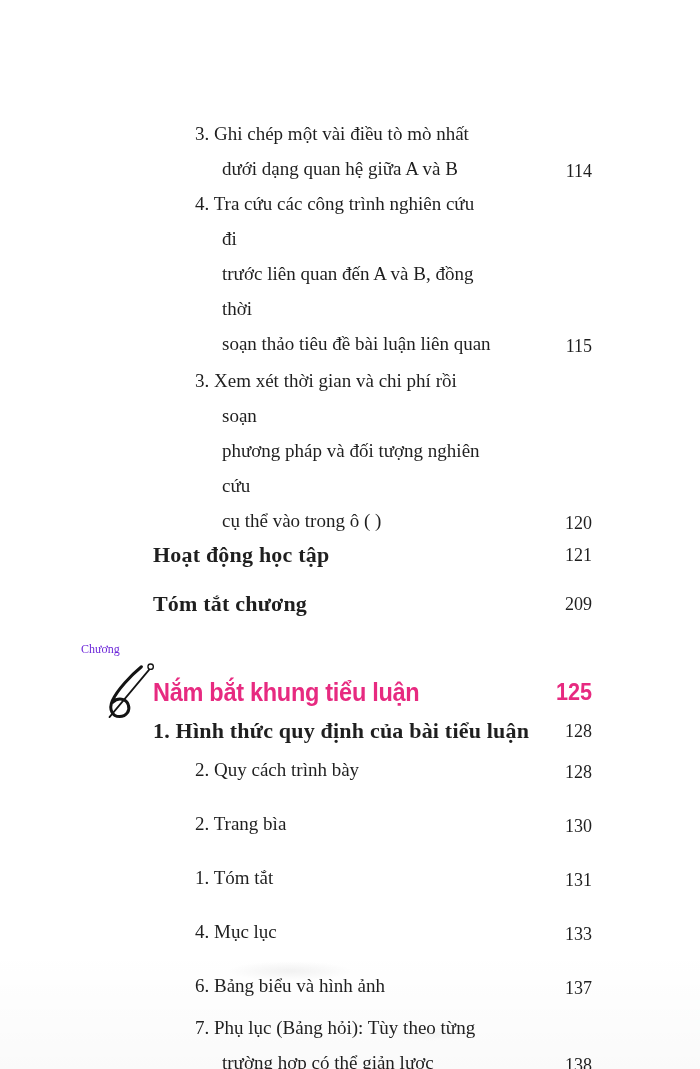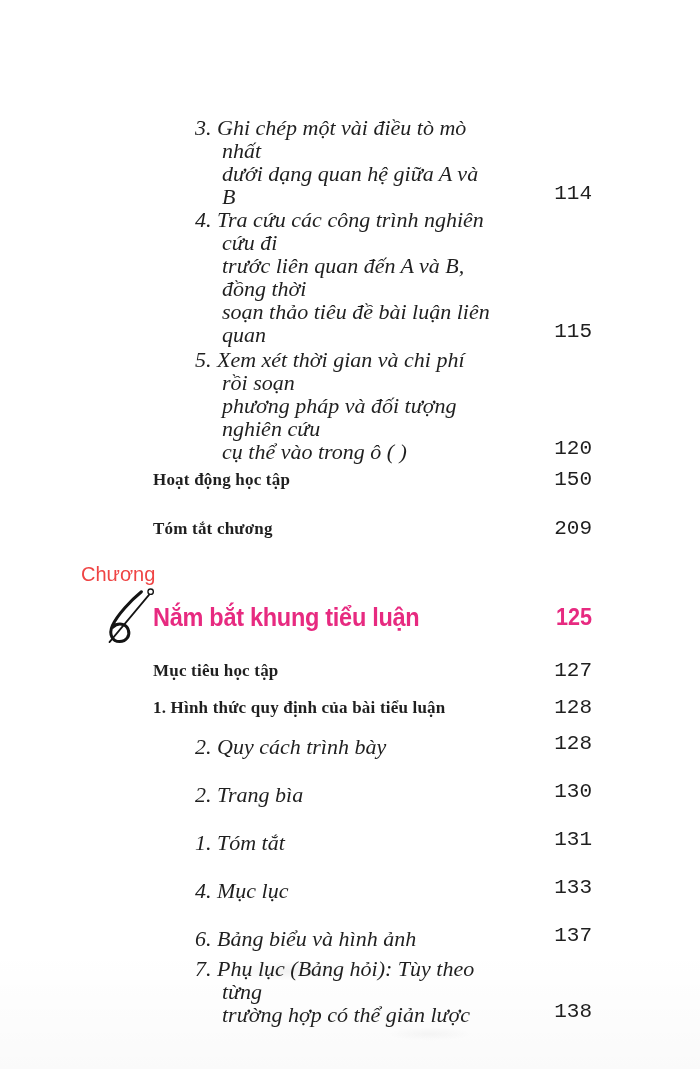--- a/index.html
+++ b/index.html
@@ -19,33 +19,33 @@
     position: absolute; left: 0; bottom: 0; width: 100%; height: 120px;
     background:
       radial-gradient(90px 14px at 290px 22px, rgba(0,0,0,0.05), rgba(0,0,0,0) 70%),
       radial-gradient(60px 10px at 430px 85px, rgba(0,0,0,0.03), rgba(0,0,0,0) 70%),
       linear-gradient(to bottom, rgba(0,0,0,0), rgba(0,0,0,0.02));
     pointer-events: none;
   }
 
   .entry { display: flex; align-items: flex-end; }
   .entry-text { flex: 1 1 auto; white-space: pre-line; }
-  .entry-page { flex: 0 0 58px; text-align: right; font-size: 21px; line-height: 29px; font-family: Liberation Mono, monospace; }
+  .entry-page { flex: 0 0 58px; text-align: right; font-size: 18px; line-height: 29px; }
 
   
   .sub { margin-left: 42px; }
   .sub .entry-text {
-    font-size: 22px; line-height: 23px;
-    padding-left: 27px; text-indent: -27px; font-style: italic;
+    font-size: 19px; line-height: 35px;
+    padding-left: 27px; text-indent: -27px;
   }
   .sub .entry-page { flex-basis: 100px; }
 
   
   .bold .entry-text {
-    font-weight: bold; font-size: 17px; line-height: 30px;
+    font-weight: bold; font-size: 22px; line-height: 30px;
     letter-spacing: 0.2px;
   }
   .bold .entry-page { line-height: 30px; }
   .bold.num .entry-text { padding-left: 23px; text-indent: -23px; }
 
   
   .chapter { position: relative; }
   .chapter-title {
     font-family: "Liberation Sans", sans-serif;
     font-weight: bold; font-size: 25px; line-height: 34px;
@@ -54,22 +54,22 @@
   }
   .chapter-page {
     font-family: "Liberation Sans", sans-serif;
     font-weight: bold; font-size: 23px; line-height: 34px;
     transform: scaleX(0.94); transform-origin: right bottom;
   }
   .chapter-mark {
     position: absolute; left: -72px; top: -34px; width: 78px;
   }
   .chapter-label {
-    font-family: Liberation Sans, sans-serif;
-    font-size: 20px; line-height: 17px; color: #ef4444;
+    font-family: Liberation Serif, serif;
+    font-size: 12px; line-height: 17px; color: #6d28d9;
   }
   .chapter-num-svg { display: block; margin: 0 0 0 12px; }
 
   
   .mt8  { }
   .mt2  { margin-top: 2px; }
   .mt3  { margin-top: 19px; }
   .mt6  { margin-top: 6px; }
   .mt7  { margin-top: 7px; }
   .mt17 { margin-top: 7px; }
@@ -88,53 +88,49 @@
   </div>
 
   <div class="entry sub mt8">
     <div class="entry-text">4. Tra cứu các công trình nghiên cứu đi
 trước liên quan đến A và B, đồng thời
 soạn thảo tiêu đề bài luận liên quan</div>
     <div class="entry-page">115</div>
   </div>
 
   <div class="entry sub mt2">
-    <div class="entry-text">5. Xem xét thời gian và chi phí rồi soạn
+    <div class="entry-text">3. Xem xét thời gian và chi phí rồi soạn
 phương pháp và đối tượng nghiên cứu
 cụ thể vào trong ô ( )</div>
     <div class="entry-page">120</div>
   </div>
 
   <div class="entry bold mt2">
     <div class="entry-text">Hoạt động học tập</div>
-    <div class="entry-page">150</div>
+    <div class="entry-page">121</div>
   </div>
 
   <div class="entry bold mt3">
     <div class="entry-text">Tóm tắt chương</div>
     <div class="entry-page">209</div>
   </div>
 
   <div class="entry chapter mt56">
     <div class="chapter-mark">
       <div class="chapter-label">Chương</div>
       <svg class="chapter-num-svg" width="62" height="62" viewBox="0 0 64 64" aria-hidden="true">
         <path d="M50 9 C 39 18, 25 33, 20 44 C 16 53, 20 60.5, 27.5 60.5 C 34.5 60.5, 38.5 54.5, 36.5 48.5 C 34.5 41.5, 25.5 40.5, 20.5 45.5" fill="none" stroke="#141414" stroke-width="3.1" stroke-linecap="round"></path>
         <line x1="17" y1="61" x2="58" y2="12" stroke="#141414" stroke-width="1.8" stroke-linecap="round"></line>
         <circle cx="59.5" cy="9" r="2.8" fill="none" stroke="#141414" stroke-width="1.4"></circle>
       </svg>
     </div>
     <div class="entry-text chapter-title" style="color:#e72a80">Nắm bắt khung tiểu luận</div>
     <div class="entry-page chapter-page" style="color:#e72a80">125</div>
   </div>
 
-  <div class="entry bold mt22">
-    <div class="entry-text">Mục tiêu học tập</div>
-    <div class="entry-page">127</div>
-  </div>
 
   <div class="entry bold num mt17">
     <div class="entry-text">1. Hình thức quy định của bài tiểu luận</div>
     <div class="entry-page">128</div>
   </div>
 
   <div class="entry sub mt6">
     <div class="entry-text">2. Quy cách trình bày</div>
     <div class="entry-page">128</div>
   </div>

